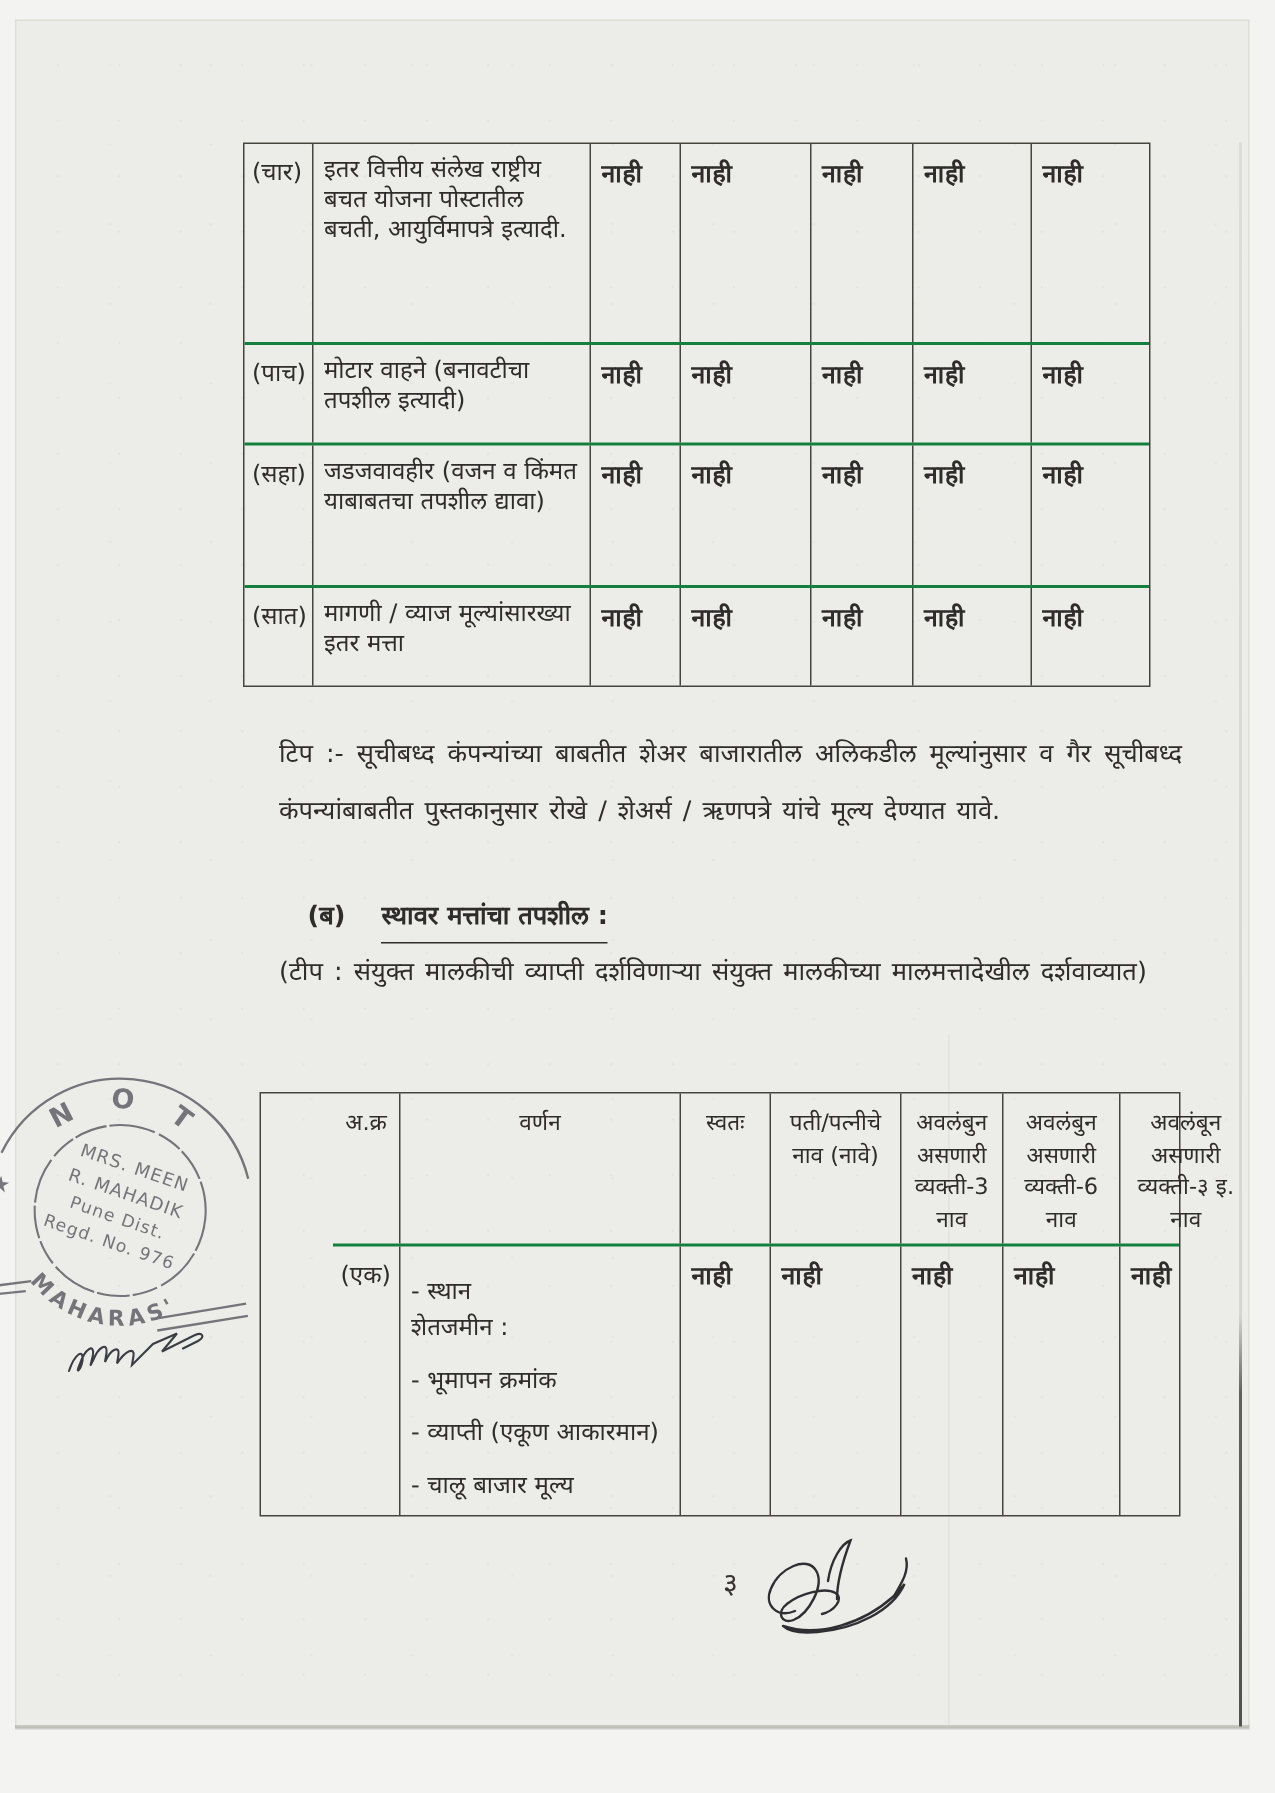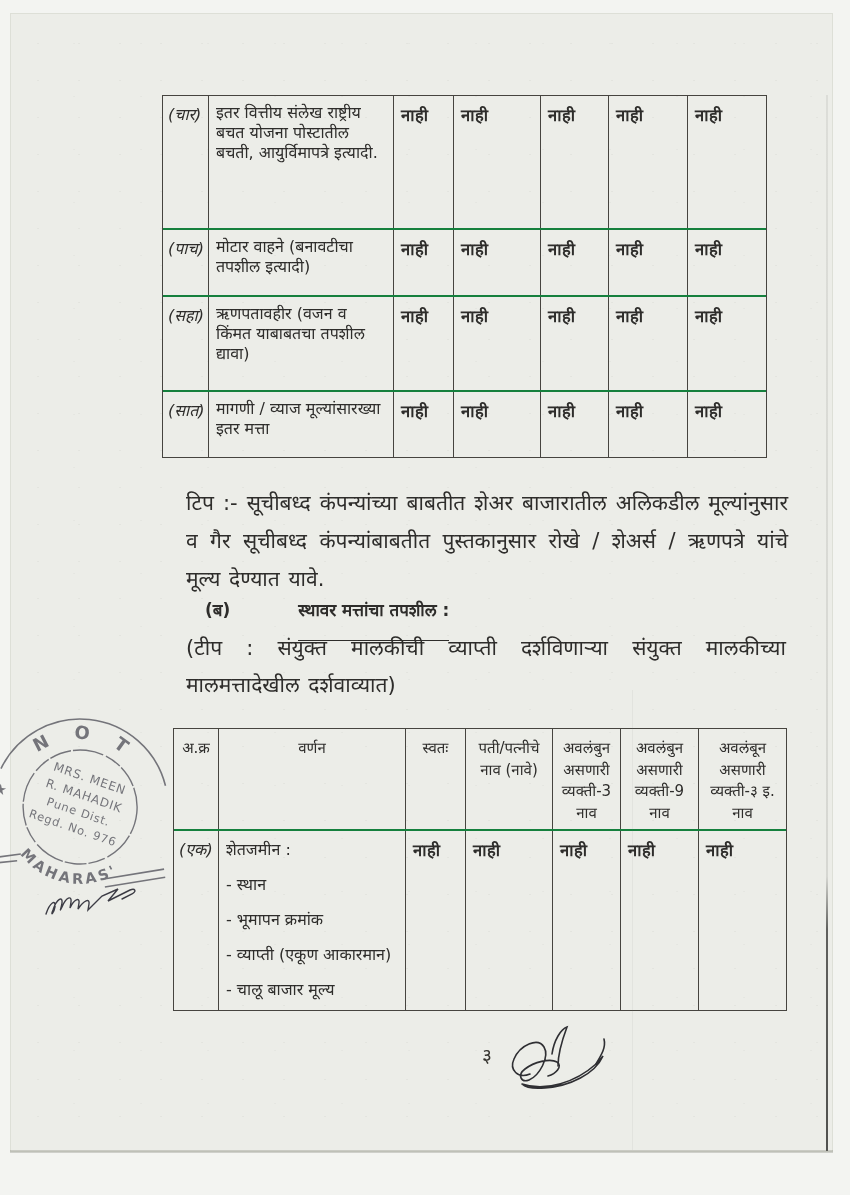--- a/index.html
+++ b/index.html
@@ -28,37 +28,37 @@
   .scan-line-right{position:absolute;left:826px;top:95px;width:2px;height:1056px;
     background:linear-gradient(to bottom,
       rgba(80,80,75,0.10) 0%, rgba(80,80,75,0.14) 74%,
       rgba(42,42,40,0.72) 79%, rgba(42,42,40,0.8) 100%);}
   .crease{position:absolute;left:632px;top:690px;width:1px;height:460px;background:rgba(120,120,110,0.08);}
 
   
   .dtable{position:absolute;border:1px solid #46443f;background:transparent;}
   .trow{display:grid;}
   .t1 .trow{grid-template-columns:46px 185px 60px 87px 68px 79px 78px;}
-  .t2 .trow{grid-template-columns:45px 187px 60px 87px 68px 78px 87px;}
+  .t2 .trow{grid-template-columns:45px 187px 60px 87px 68px 78px 87px;margin-left:48px;}
   .trow + .trow{border-top:2px solid #15803d;}
   .cell{border-right:1px solid #46443f;padding:7px 7px 4px 7px;box-sizing:border-box;overflow:hidden;}
   .cell:last-child{border-right:none;}
-  .lbl{font-size:16px;padding-left:5px;padding-right:2px;font-style:italic;}
+  .lbl{font-size:16px;padding-left:5px;padding-right:2px;}
   .desc{font-size:16px;line-height:20px;}
   .val{font-size:16.5px;font-weight:700;letter-spacing:0.5px;}
   .t2 .hcell{font-size:15px;line-height:21.5px;text-align:center;padding-top:9px;font-weight:500;}
   .t2 .desc{line-height:24px;}
   .t2 .desc .item{margin-top:11px;}
   .t2 .desc .first{margin-top:0;}
 
   
-  .para{position:absolute;font-size:21px;line-height:38px;text-align:justify;word-spacing:2px;}
+  .para{position:absolute;font-size:17px;line-height:38px;text-align:justify;word-spacing:2px;}
   .secb{position:absolute;font-size:17px;font-weight:700;}
   .secb .sb-label{display:inline-block;margin-right:24px;}
-  .secb .sb-title{display:inline-block;border-bottom:1.6px solid #2e2d2b;padding-bottom:19px;margin-left:44px;}
+  .secb .sb-title{display:inline-block;border-bottom:1.6px solid #2e2d2b;padding-bottom:7px;}
 
   
   .stamp{position:absolute;left:-28px;top:693px;width:230px;height:240px;opacity:0.78;filter:blur(0.2px);}
   .stamp text{fill:#53535c;}
   .stamp .ring{stroke:#53535c;fill:none;}
   .sig-under-stamp{position:absolute;left:38px;top:872px;width:130px;height:55px;}
   .sig-under-stamp path{stroke:#3c3c45;fill:none;stroke-width:1.4;stroke-linecap:round;}
 
   
   .page-num{position:absolute;left:482px;top:1042px;font-size:19px;color:#35342f;}
@@ -85,21 +85,21 @@
       <div class="cell lbl">(पाच)</div>
       <div class="cell desc">मोटार वाहने (बनावटीचा तपशील इत्यादी)</div>
       <div class="cell val">नाही</div>
       <div class="cell val">नाही</div>
       <div class="cell val">नाही</div>
       <div class="cell val">नाही</div>
       <div class="cell val">नाही</div>
     </div>
     <div class="trow" style="height:93px">
       <div class="cell lbl">(सहा)</div>
-      <div class="cell desc">ऋणपतावहीर (वजन व किंमत याबाबतचा तपशील द्यावा)</div>
+      <div class="cell desc">जडजवावहीर (वजन व किंमत याबाबतचा तपशील द्यावा)</div>
       <div class="cell val">नाही</div>
       <div class="cell val">नाही</div>
       <div class="cell val">नाही</div>
       <div class="cell val">नाही</div>
       <div class="cell val">नाही</div>
     </div>
     <div class="trow" style="height:65px">
       <div class="cell lbl">(सात)</div>
       <div class="cell desc">मागणी / व्याज मूल्यांसारख्या इतर मत्ता</div>
       <div class="cell val">नाही</div>
@@ -118,28 +118,28 @@
 
   <div class="para" style="left:186px;top:630px;width:600px;line-height:37px;">(टीप : संयुक्त मालकीची व्याप्ती दर्शविणाऱ्या संयुक्त मालकीच्या मालमत्तादेखील दर्शवाव्यात)</div>
 
   <div class="dtable t2" style="left:173px;top:728px;width:612px;">
     <div class="trow" style="height:100px">
       <div class="cell hcell">अ.क्र</div>
       <div class="cell hcell">वर्णन</div>
       <div class="cell hcell">स्वतः</div>
       <div class="cell hcell">पती/पत्नीचे नाव (नावे)</div>
       <div class="cell hcell">अवलंबुन असणारी व्यक्ती-3 नाव</div>
-      <div class="cell hcell">अवलंबुन असणारी व्यक्ती-9 नाव</div>
+      <div class="cell hcell">अवलंबुन असणारी व्यक्ती-6 नाव</div>
       <div class="cell hcell">अवलंबून असणारी व्यक्ती-३ इ. नाव</div>
     </div>
     <div class="trow" style="height:179px">
       <div class="cell lbl">(एक)</div>
       <div class="cell desc">
+        <div class="item">- स्थान</div>
         <div class="item first">शेतजमीन :</div>
-        <div class="item">- स्थान</div>
         <div class="item">- भूमापन क्रमांक</div>
         <div class="item">- व्याप्ती (एकूण आकारमान)</div>
         <div class="item">- चालू बाजार मूल्य</div>
       </div>
       <div class="cell val">नाही</div>
       <div class="cell val">नाही</div>
       <div class="cell val">नाही</div>
       <div class="cell val">नाही</div>
       <div class="cell val">नाही</div>
     </div>

